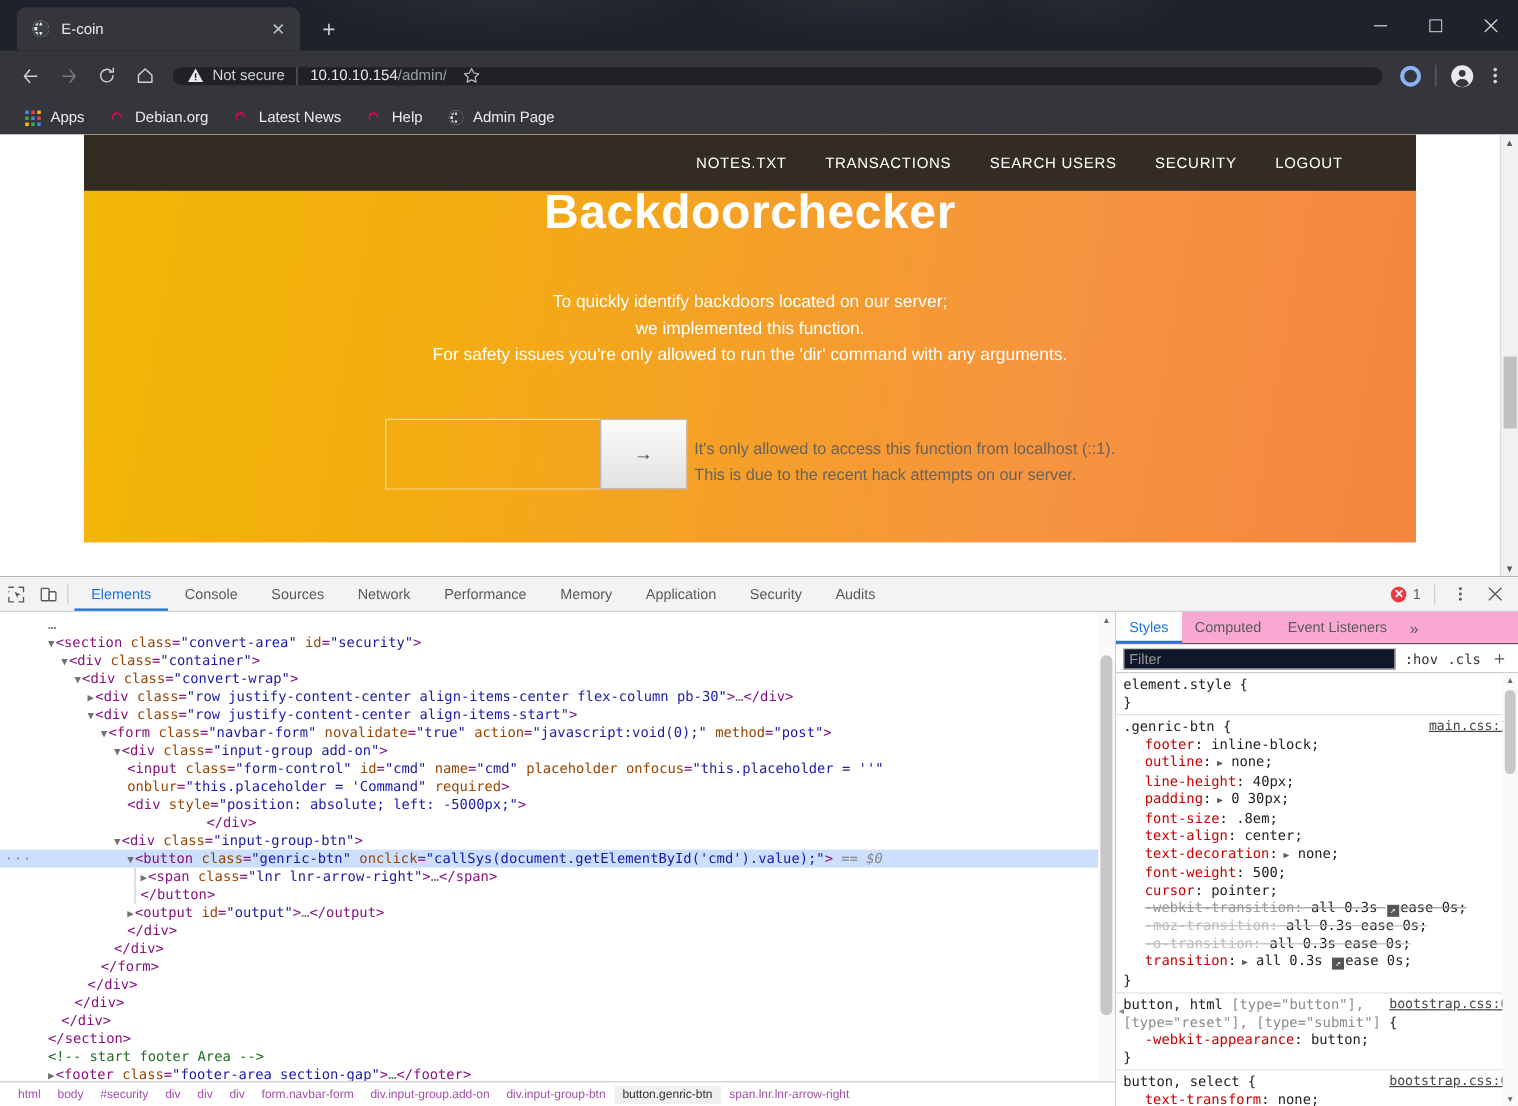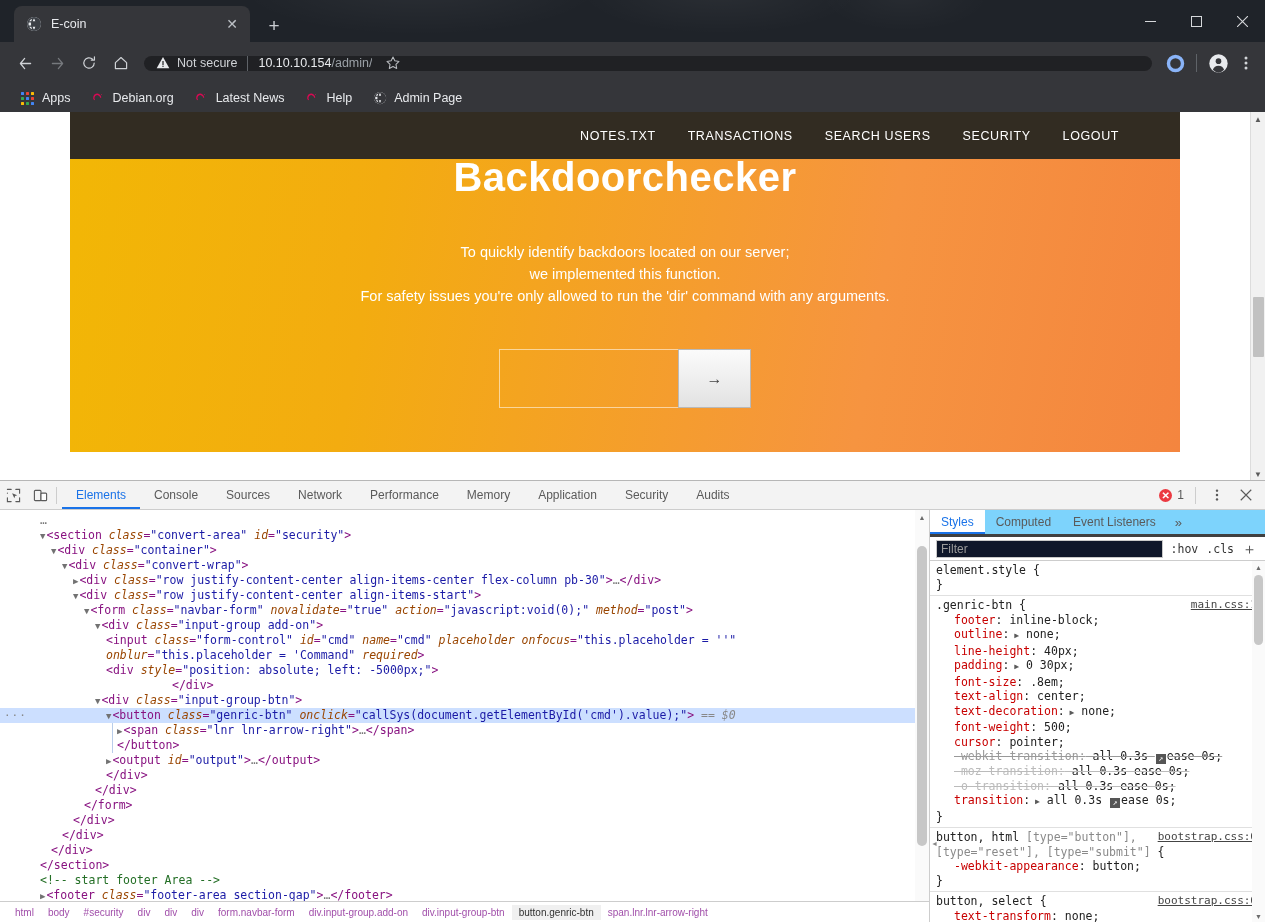--- a/index.html
+++ b/index.html
@@ -110,40 +110,40 @@
   .dt-body { display:flex; height:413px; }
   .dom-pane { width:930px; position:relative; background:#fff; border-right:1px solid #cdcdcd; overflow:hidden; }
   .domtree { font-family:"DejaVu Sans Mono","Liberation Mono",monospace; font-size:11.5px; line-height:15px;
     padding:3px 0 0 0; color:#222; white-space:pre; }
   .ln { position:relative; height:15px; padding-left:18px; }
   .ln.wrap { height:auto; white-space:pre-wrap; padding-right:35px; }
   .ln.sel { background:#ccdfff; }
   .gutter { position:absolute; left:4px; top:0; color:#888; font-size:11px; letter-spacing:1px; }
   .tw { color:#727272; font-size:9px; margin-right:1px; }
   .tag { color:#881280; }
-  .att { color:#994500;font-style:italic; }
+  .att { color:#994500; }
   .val { color:#1a1aa6; }
   .pun { color:#881280; }
   .cmt { color:#236e25; }
   .ellip { color:#777; }
   .eq0 { color:#888; font-style:italic; }
   .gbar { position:absolute; left:0; top:0; bottom:0; width:1px; background:#b9cdea; }
 
   .dom-scroll { position:absolute; right:0; top:0; width:14px; height:100%; background:#fafafa; }
   .dom-scroll .thumb { position:absolute; left:2px; width:10px; top:36px; height:300px; background:#c7c7c7; border-radius:5px; }
   .dom-scroll .arw { height:14px; display:flex; align-items:center; justify-content:center; color:#6b6b6b; font-size:7px; }
   .dom-scroll .arw.bot { position:absolute; bottom:0; left:0; right:0; }
 
   .breadcrumb { position:absolute; left:0; bottom:0; width:930px; height:22px; background:#fff;
     border-top:1px solid #cdcdcd; display:flex; align-items:center; padding-left:8px; overflow:hidden; }
   .crumb { font-size:10px; color:#a14faa; padding:2px 7px; white-space:nowrap; font-family:"Liberation Sans",sans-serif; }
   .crumb.active { background:#f0f0f0; color:#303030; }
 
   .styles-pane { flex:1; position:relative; background:#fff; overflow:hidden; }
-  .st-tabs { height:27px; display:flex; align-items:stretch; border-bottom:3px solid #404040; background:#7dd3fc;text-align:right; }
+  .st-tabs { height:27px; display:flex; align-items:stretch; border-bottom:1px solid #404040; background:#f9a8d4;text-align:right; }
   .st-tab { padding:0 11px; display:flex; align-items:center; font-size:12px; color:#5a5a5a; white-space:nowrap; }
   .st-tab.active { color:#1a73e8; box-shadow:inset 0 -2px 0 #1a73e8; background:#fff; }
   .st-more { padding:0 8px; display:flex; align-items:center; color:#5a5a5a; font-size:13px; }
 
   .st-filterbar { height:24px; display:flex; align-items:center; gap:8px; padding:0 6px; border-bottom:1px solid #cdcdcd; background:#fff; }
   .st-filter { flex:1; height:18px; border:1px solid #c9c9c9; background:#0f172a; display:flex; align-items:center; padding:0 4px;
     color:#9a9a9a; font-size:12px; }
   .st-hov, .st-cls { color:#333; font-size:11.5px; font-family:"DejaVu Sans Mono","Liberation Mono",monospace; }
   .st-plus { color:#555; font-size:15px; line-height:1; padding-right:2px; }
 
@@ -337,20 +337,24 @@
         <div class="herotitle">Backdoorchecker</div>
         <div class="herolines">
           <p>To quickly identify backdoors located on our server;</p>
           <p>we implemented this function.</p>
           <p>For safety issues you're only allowed to run the 'dir' command with any arguments.</p>
         </div>
         <div class="formrow">
           <div class="cmdinput"></div>
           <div class="genricbtn">
             <span>→</span>
+          </div>
+          <div class="noticetext">
+            <p>It's only allowed to access this function from localhost (::1).</p>
+            <p>This is due to the recent hack attempts on our server.</p>
           </div>
         </div>
       </div>
     </div>
     <div class="pagescroll">
       <div class="arrow">▲</div>
       <div class="thumb"></div>
       <div class="arrow bot">▼</div>
     </div>
   </div>

